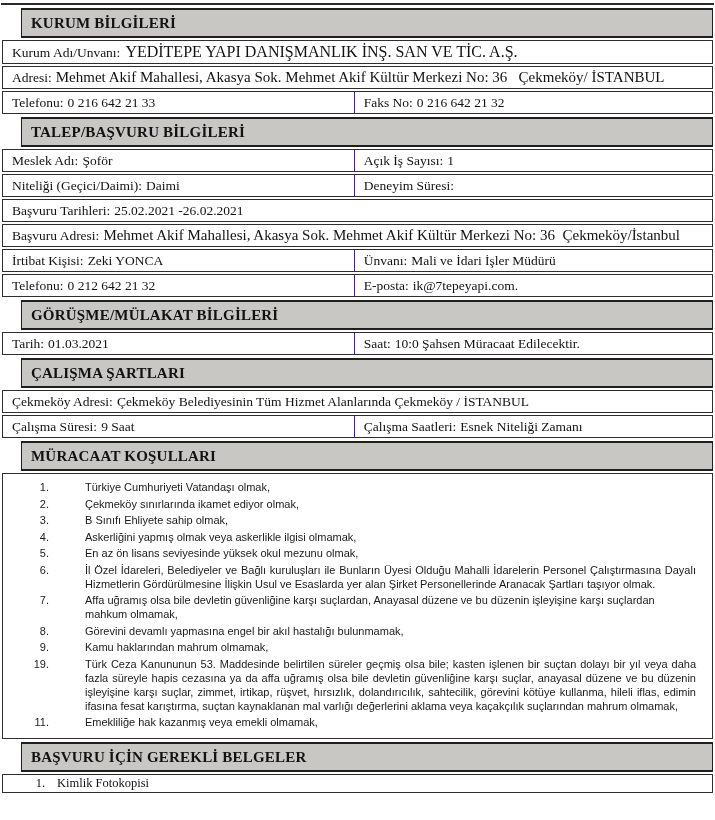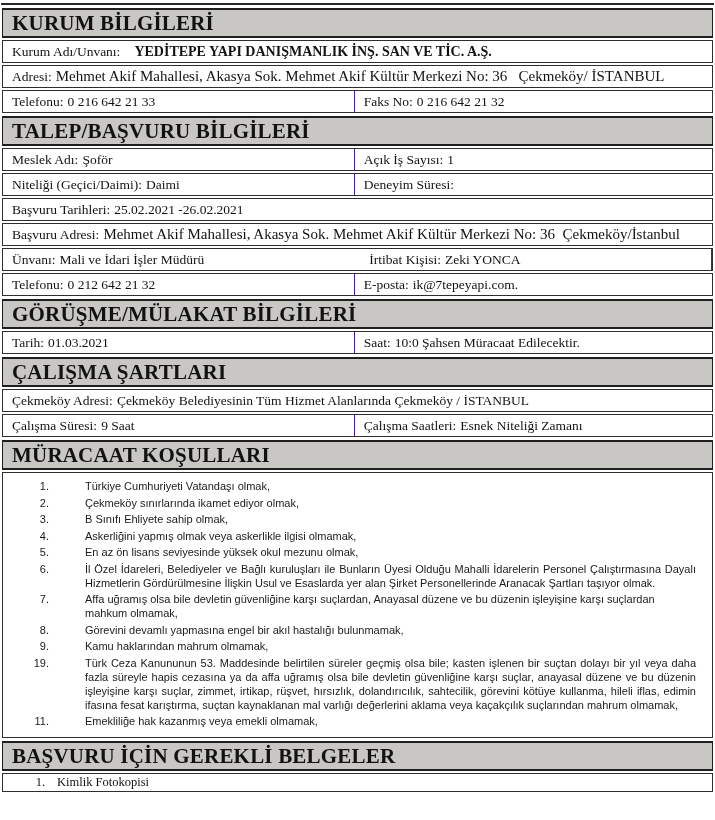--- a/index.html
+++ b/index.html
@@ -13,43 +13,44 @@
   }
   .doc{margin:0 2px;}
   .top-strip{height:3px;border-bottom:2px solid #2a2a2a;margin:0 1px;}
   .section{margin-top:3px;}
   .sec-head{
     background:#c9c7c4;
     border:2px solid #1f1f1f;
     border-left-width:1px;border-right-width:1px;
     padding:5px 9px 4px 9px;
     font-weight:bold;
-    font-size:21px;
+    font-size:15px;
     line-height:17px;
     letter-spacing:0.2px;
     font-family:"Liberation Serif", serif;
+    margin-left:19px;
   }
   .row{
     display:flex;
     border:1px solid #2e2e2e;
     margin-top:2px;
     background:#ffffff;
   }
   .cell{
     padding:2px 9px 2px 9px;
     line-height:17px;
     font-size:13.5px;
     box-sizing:border-box;
   }
   .cell-l{width:49.6%;border-right:1px solid #4c1d95;}
   .cell-r{flex:1;}
   .cell-full{flex:1;}
   .lbl{white-space:nowrap;}
   .val{margin-left:4px;}
-  .val-b{font-weight:bold;margin-left:14px;font-size:14px;}
+  .val-b{font-weight:normal;margin-left:5px;font-size:16px;}
   .val-sm{font-size:15px;margin-left:4px;}
   
   .list-box{
     border:1px solid #2e2e2e;
     margin-top:2px;
     padding:6px 0 6px 0;
     font-family:"Liberation Sans", sans-serif;
     font-size:11px;
     line-height:14px;
     color:#1a1a1a;
@@ -121,25 +122,25 @@
         <div class="cell cell-full">
           <span class="lbl">Başvuru Tarihleri:</span><span class="val">25.02.2021 -26.02.2021</span>
         </div>
       </div>
       <div class="row">
         <div class="cell cell-full">
           <span class="lbl">Başvuru Adresi:</span><span class="val-sm">Mehmet Akif Mahallesi, Akasya Sok. Mehmet Akif Kültür Merkezi No: 36&nbsp; Çekmeköy/İstanbul</span>
         </div>
       </div>
       <div class="row">
+        <div class="cell cell-l">
+          <span class="lbl">İrtibat Kişisi:</span><span class="val">Zeki YONCA</span>
+        </div>
         <div class="cell cell-r">
           <span class="lbl">Ünvanı:</span><span class="val">Mali ve İdari İşler Müdürü</span>
-        </div>
-        <div class="cell cell-l">
-          <span class="lbl">İrtibat Kişisi:</span><span class="val">Zeki YONCA</span>
         </div>
       </div>
       <div class="row">
         <div class="cell cell-l">
           <span class="lbl">Telefonu:</span><span class="val">0 212 642 21 32</span>
         </div>
         <div class="cell cell-r">
           <span class="lbl">E-posta:</span><span class="val">ik@7tepeyapi.com.</span>
         </div>
       </div>

